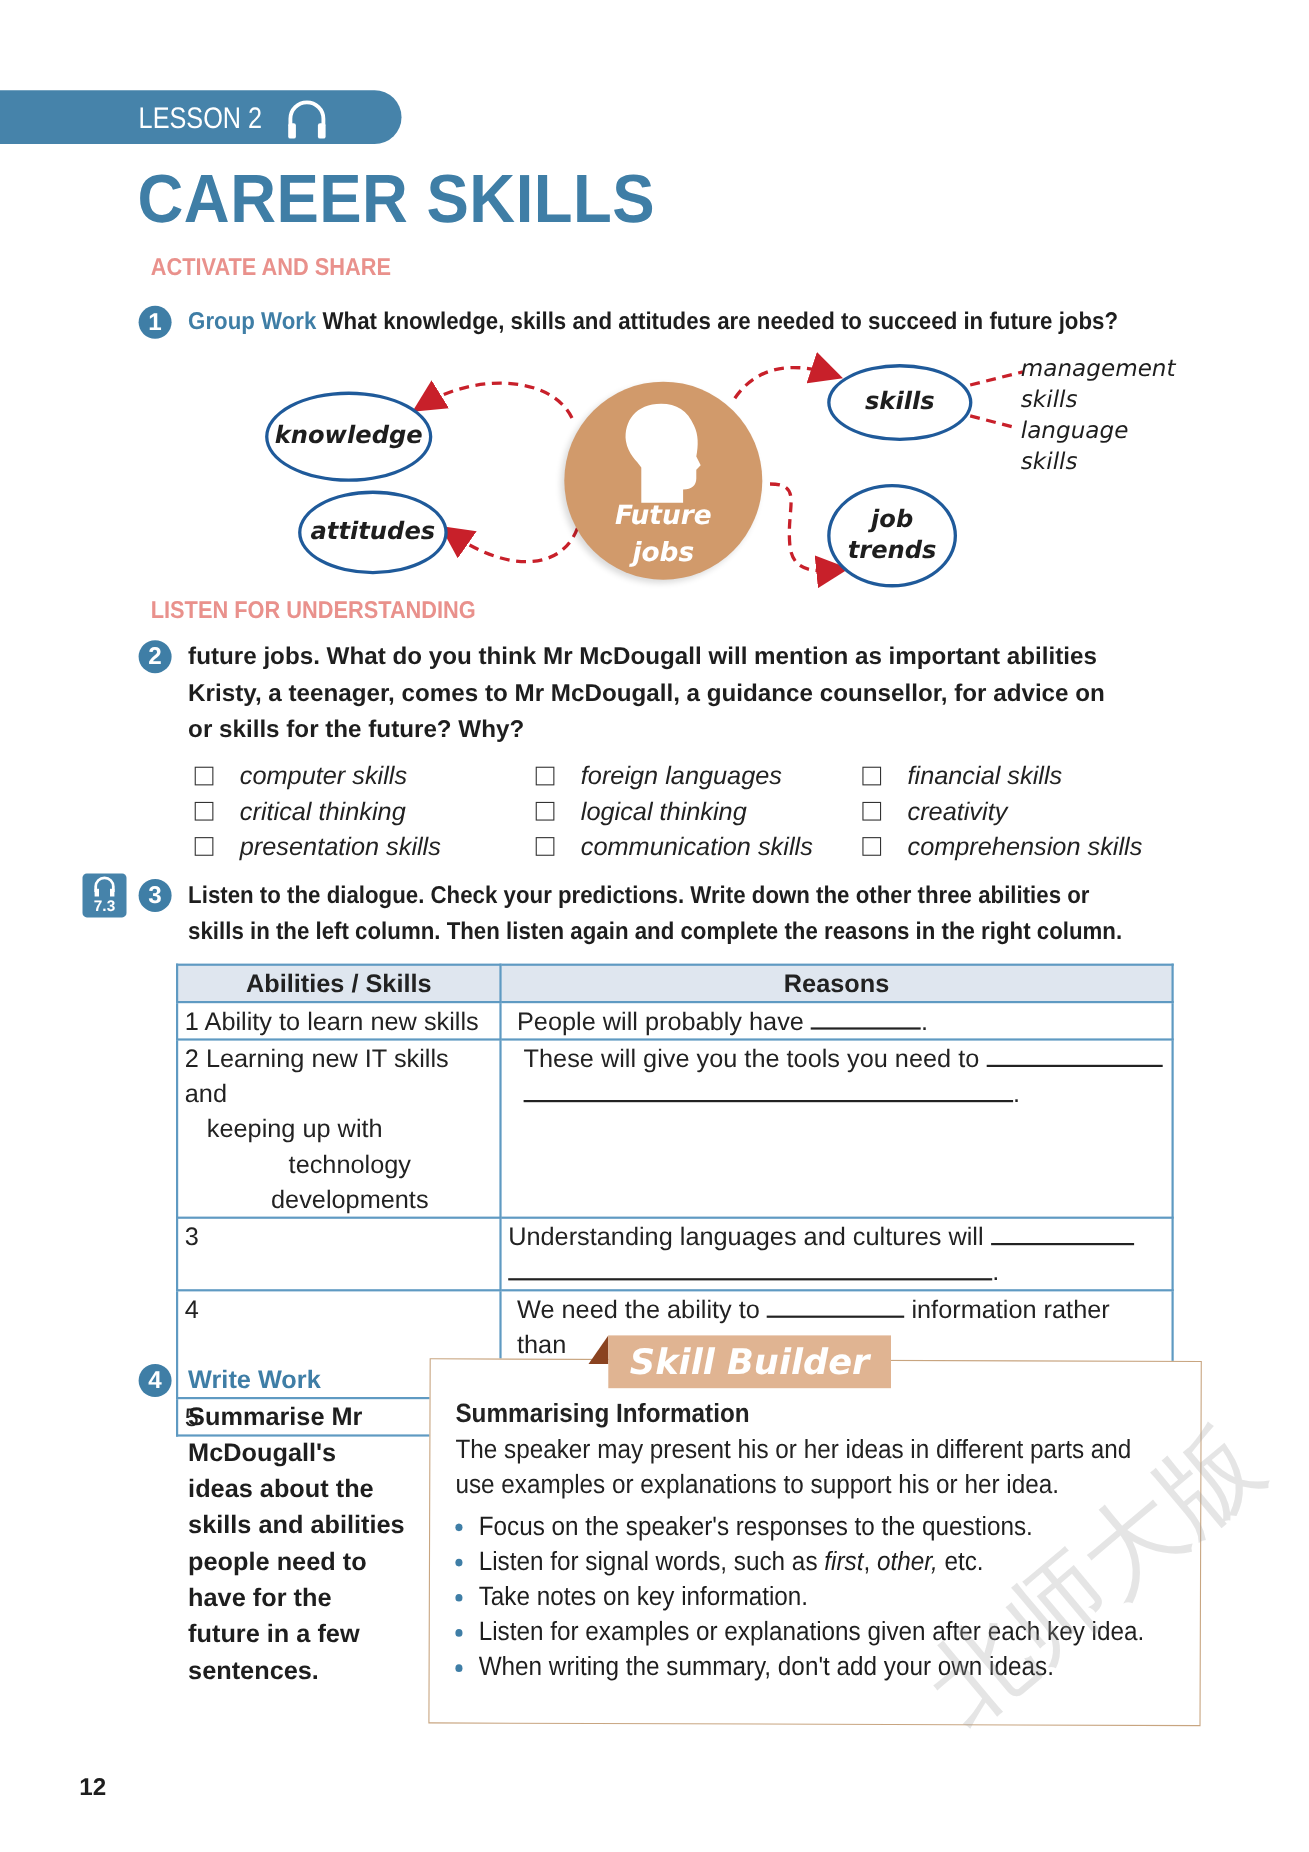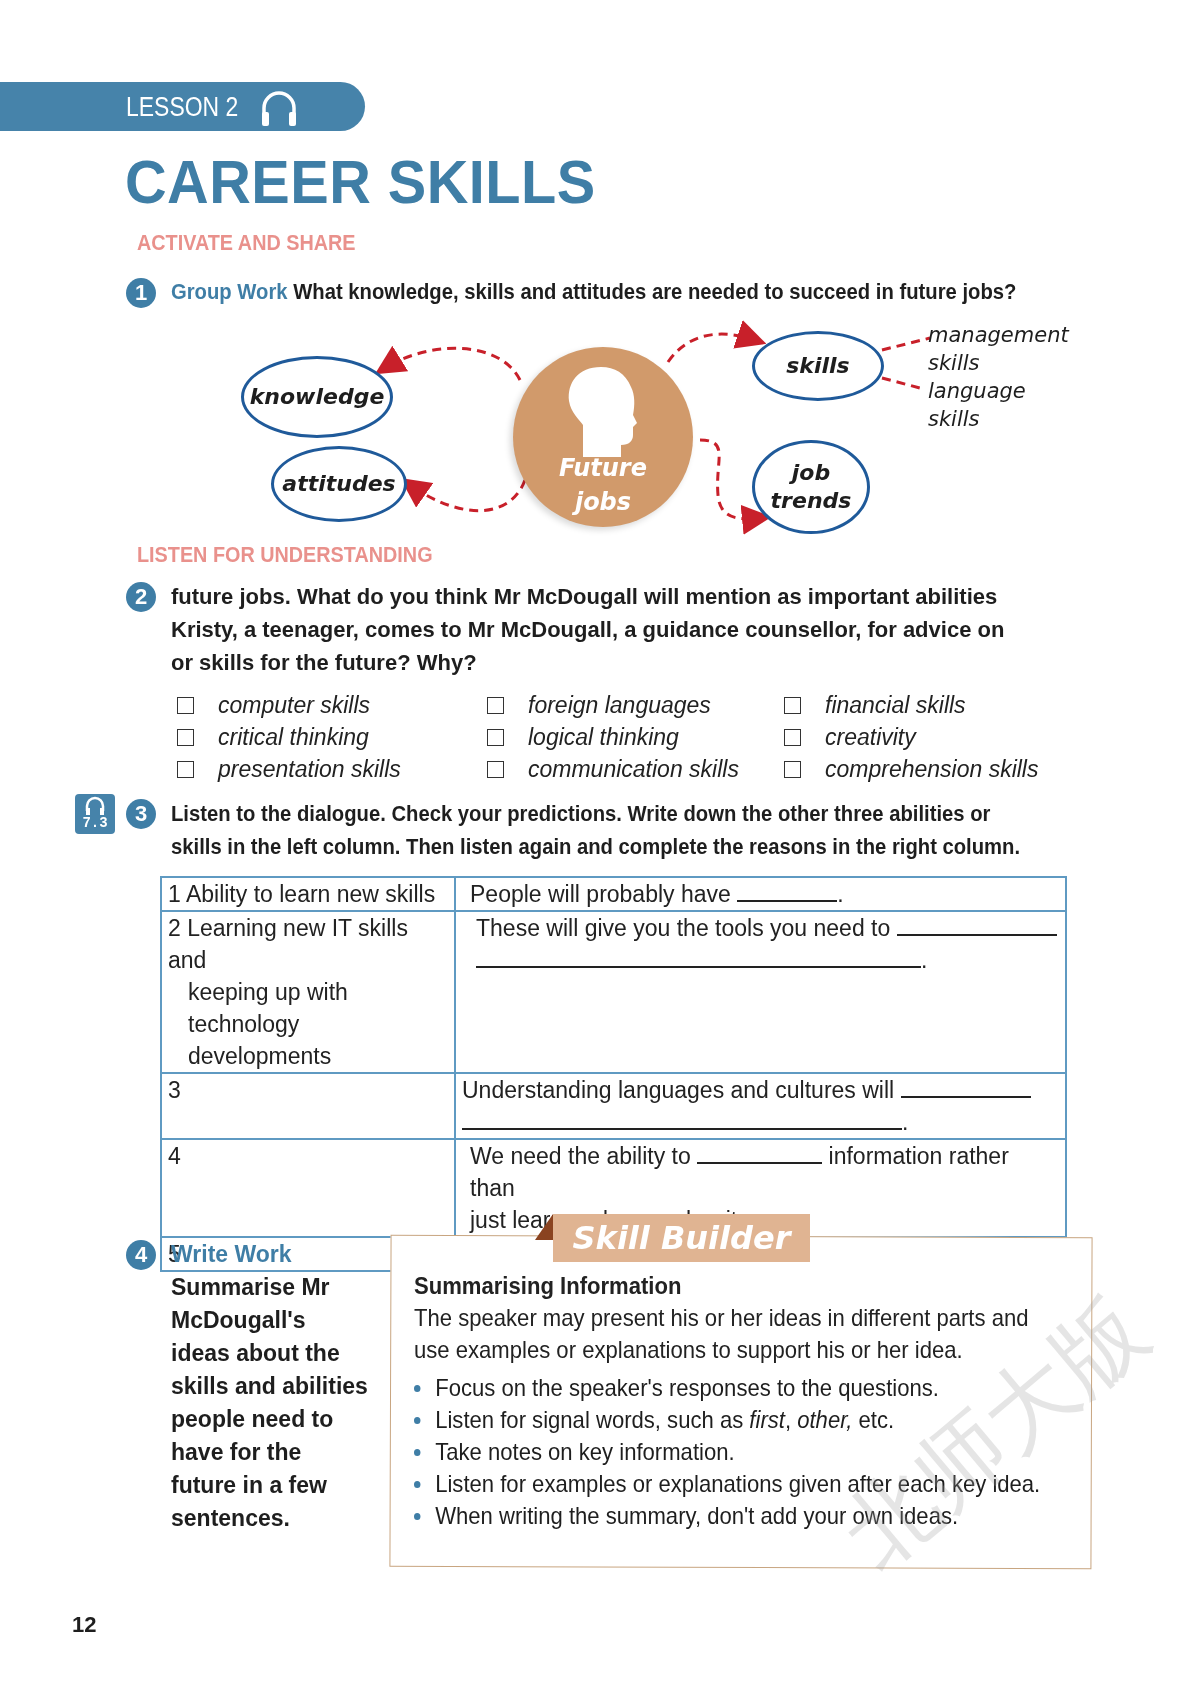--- a/index.html
+++ b/index.html
@@ -142,49 +142,53 @@
           <span>creativity</span>
         </div>
       <div class="opt">
           <span class="box"></span>
           <span>comprehension skills</span>
         </div>
     </div>
   </div>
 </div>
 
-<div class="abs" style="left:75px;top:794px;width:40px;height:40px;background:#4683aa;border-radius:4px;font-family:Liberation Mono, monospace;">
+<div class="abs" style="left:75px;top:794px;width:40px;height:40px;background:#4683aa;border-radius:4px;">
   <svg class="abs" style="left:9px;top:2px;" width="22" height="20" viewBox="0 0 22 20">
     <path d="M3 15 V10 A8 8 0 0 1 19 10 V15" fill="none" stroke="#fff" stroke-width="2.5"></path>
     <rect x="2" y="12" width="4" height="7" fill="#fff"></rect>
       <rect x="16" y="12" width="4" height="7" fill="#fff"></rect>
   </svg>
   <div class="abs" style="left:0;top:21px;width:40px;text-align:center;color:#fff;font-size:14px;font-weight:bold;">7.3</div>
 </div>
 <div class="abs num" style="left:126px;top:799px;">3</div>
 <div class="abs q narrow" style="left:171px;top:797px;">
   <div>Listen to the dialogue. Check your predictions. Write down the other three abilities or</div>
   <div>skills in the left column. Then listen again and complete the reasons in the right column.</div>
 </div>
 
 <table class="abs tbl" style="left:160px;top:876px;width:907px;">
   <colgroup>
       <col style="width:294px">
       <col>
     </colgroup>
   <tbody>
+      <tr>
+    <th>Abilities / Skills</th>
+    <th>Reasons</th>
+  </tr>
   <tr>
     <td>1 Ability to learn new skills</td>
     <td style="padding-left:14px;"><span>People will probably have</span> <span class="blank" style="width:100px;"></span>.</td>
   </tr>
   <tr style="height:96px;">
     <td>
       <div>2 Learning new IT skills and</div>
       <div style="padding-left:20px;">keeping up with</div>
-      <div style="padding-left:20px;">technology developments</div>
+      <div style="padding-left:20px;text-align:center;">technology developments</div>
     </td>
     <td style="padding-left:20px;">
       <div><span>These will give you the tools you need to</span> <span class="blank" style="width:160px;"></span></div>
       <div><span class="blank" style="width:445px;"></span>.</div>
     </td>
   </tr>
   <tr style="height:64px;">
     <td>3</td>
     <td style="margin-top:20px;">
       <div><span>Understanding languages and cultures will</span> <span class="blank" style="width:130px;"></span></div>

